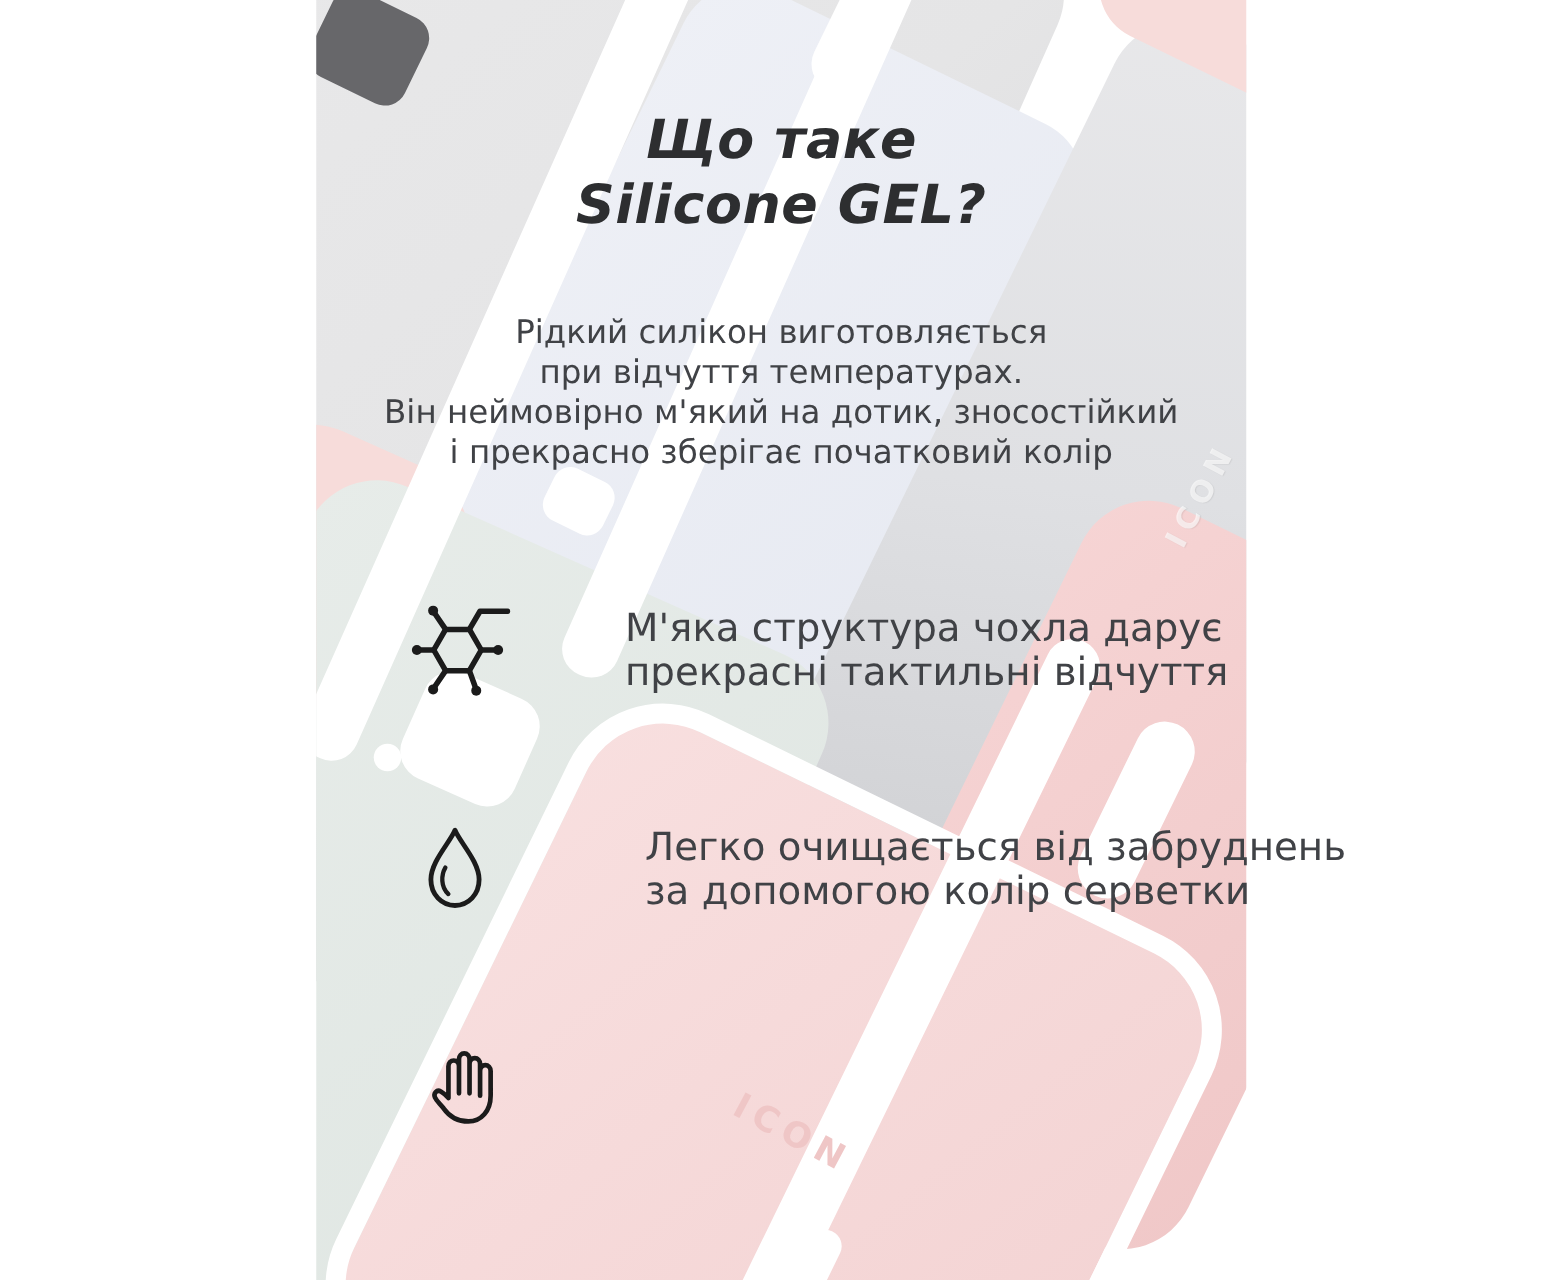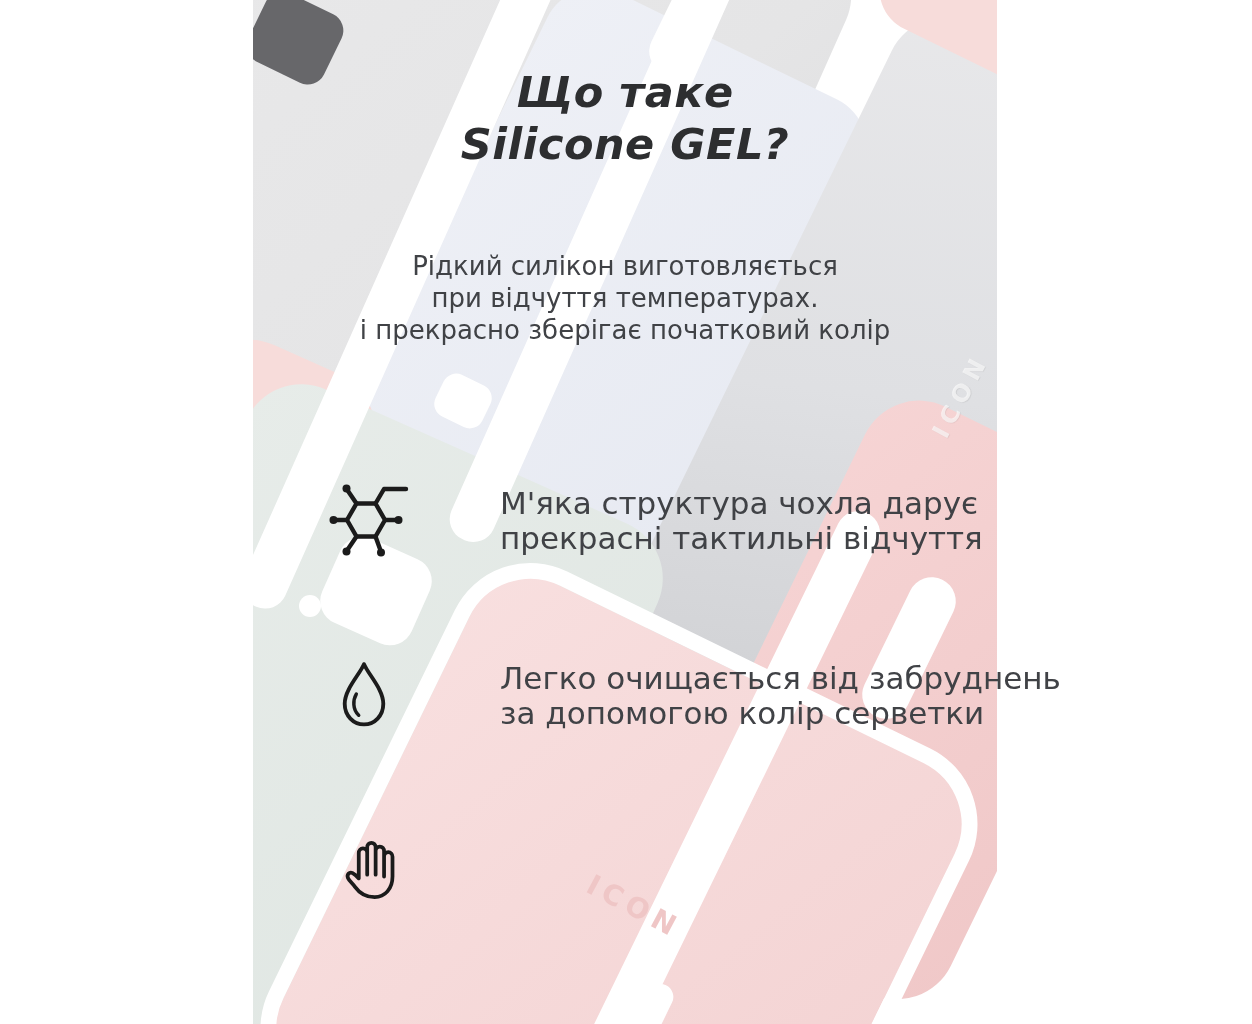--- a/index.html
+++ b/index.html
@@ -39,28 +39,28 @@
   .hole-mint{left:46px;top:595px;width:22px;height:22px;border-radius:50%;}
   .pill-red{left:632px;top:572px;width:48px;height:152px;border-radius:26px;transform:rotate(26deg);}
   .pill-pink{left:386px;top:982px;width:26px;height:64px;border-radius:14px;transform:rotate(26deg);}
   .blob-dark{left:688px;top:498px;width:84px;height:76px;border-radius:18px;transform:rotate(26deg);
     background:var(--blob-dark,#4a4a4e);opacity:.82;}
   .brand{position:absolute;font-weight:bold;letter-spacing:6px;font-size:24px;}
   .brand-c{left:662px;top:382px;transform:rotate(-62deg);color:rgba(255,255,255,.65);
     text-shadow:0 1px 1px rgba(0,0,0,.08);}
   .brand-f{left:330px;top:890px;transform:rotate(28deg);color:var(--brand-pink,#efc6c6);font-size:28px;}
   
-  .title{position:absolute;left:253px;top:66px;width:744px;text-align:center;
+  .title{position:absolute;left:253px;top:86px;width:744px;text-align:center;
     font-weight:bold;font-style:italic;font-size:43px;line-height:52px;
     color:var(--title-color,#2d2e30);letter-spacing:.5px;}
   .intro{position:absolute;left:253px;top:250px;width:744px;text-align:center;
     font-size:26px;line-height:32px;color:var(--body-color,#404246);}
   .intro div,.ftext div{white-space:nowrap;}
   .ftext{position:absolute;left:500px;font-size:31px;line-height:35px;color:var(--body-color,#404246);}
-  .f1{top:486px;} .f2{top:661px;} .f3{top:837px;}
+  .f1{top:486px;} .f2{top:661px;margin-left:16px;} .f3{top:837px;}
   .icon-wrap{position:absolute;}
   .i-mol{left:328px;top:474px;width:84px;height:92px;}
   .i-drop{left:337px;top:659px;width:54px;height:72px;}
   .i-hand{left:340px;top:834px;width:60px;height:70px;}
   .icon-wrap svg{display:block;width:100%;height:100%;}
 </style>
 </head>
 <body>
 
 <div class="canvas">
@@ -93,20 +93,21 @@
   </div>
 
   <h1 class="title" style="margin:0;">
     <div>Що таке</div>
     <div>Silicone GEL?</div>
   </h1>
 
   <div class="intro">
     <div>Рідкий силікон виготовляється</div>
     <div>при відчуття температурах.</div>
+    <div>Він неймовірно м'який на дотик, зносостійкий</div>
     <div>і прекрасно зберігає початковий колір</div>
   </div>
 
   <div class="icon-wrap i-mol">
     <svg viewBox="0 0 84 92" fill="none" stroke="#1b1b1b" stroke-width="4.4" stroke-linecap="round" stroke-linejoin="round">
       <polygon points="57,46 47.5,29.5 28.5,29.5 19,46 28.5,62.5 47.5,62.5"></polygon>
       <line x1="28.5" y1="29.5" x2="20" y2="17"></line>
       <line x1="19" y1="46" x2="8" y2="46"></line>
       <line x1="28.5" y1="62.5" x2="20" y2="75"></line>
       <line x1="47.5" y1="62.5" x2="52" y2="75"></line>

